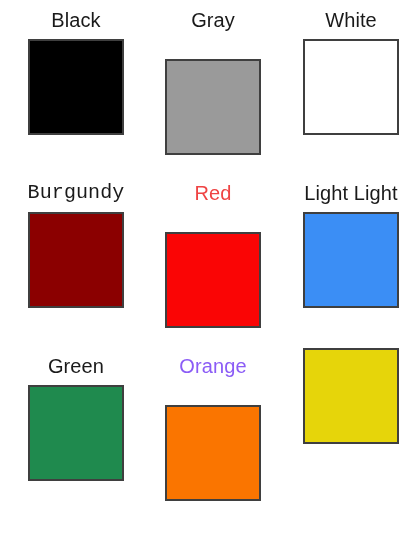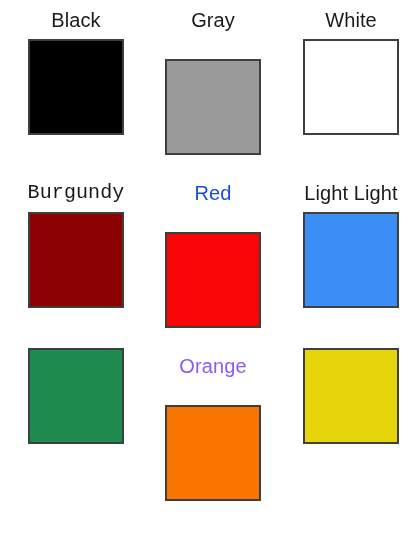--- a/index.html
+++ b/index.html
@@ -77,30 +77,31 @@
     <div class="swatch-label" style="color: rgb(26, 26, 26);">White</div>
     <div class="swatch-chip" style="background-color: rgb(255, 255, 255); border-color: rgb(63, 63, 63);"></div>
   </div>
 
   <div class="swatch-cell col-1">
     <div class="swatch-label" style="color: rgb(26, 26, 26); font-family: Liberation Mono, monospace;">Burgundy</div>
     <div class="swatch-chip" style="background-color: rgb(139, 0, 0); border-color: rgb(63, 63, 63);"></div>
   </div>
 
   <div class="swatch-cell col-2">
-    <div class="swatch-label" style="color: #1d4ed8;">Red</div>
+    <div class="swatch-label" style="color: #ef4444;">Red</div>
     <div class="swatch-chip" style="background-color: rgb(250, 5, 5); border-color: rgb(63, 63, 63);"></div>
   </div>
 
   <div class="swatch-cell col-3">
     <div class="swatch-label" style="color: rgb(26, 26, 26);">Light Light</div>
     <div class="swatch-chip" style="background-color: rgb(59, 142, 245); border-color: rgb(63, 63, 63);"></div>
   </div>
 
   <div class="swatch-cell col-1">
+    <div class="swatch-label" style="color: rgb(26, 26, 26);">Green</div>
     <div class="swatch-chip" style="background-color: rgb(31, 138, 78); border-color: rgb(63, 63, 63);"></div>
   </div>
 
   <div class="swatch-cell col-2">
     <div class="swatch-label" style="color: #8b5cf6;">Orange</div>
     <div class="swatch-chip" style="background-color: rgb(250, 117, 0); border-color: rgb(63, 63, 63);"></div>
   </div>
 
   <div class="swatch-cell col-3">
     <div class="swatch-chip" style="background-color: rgb(230, 213, 10); border-color: rgb(63, 63, 63);"></div>

